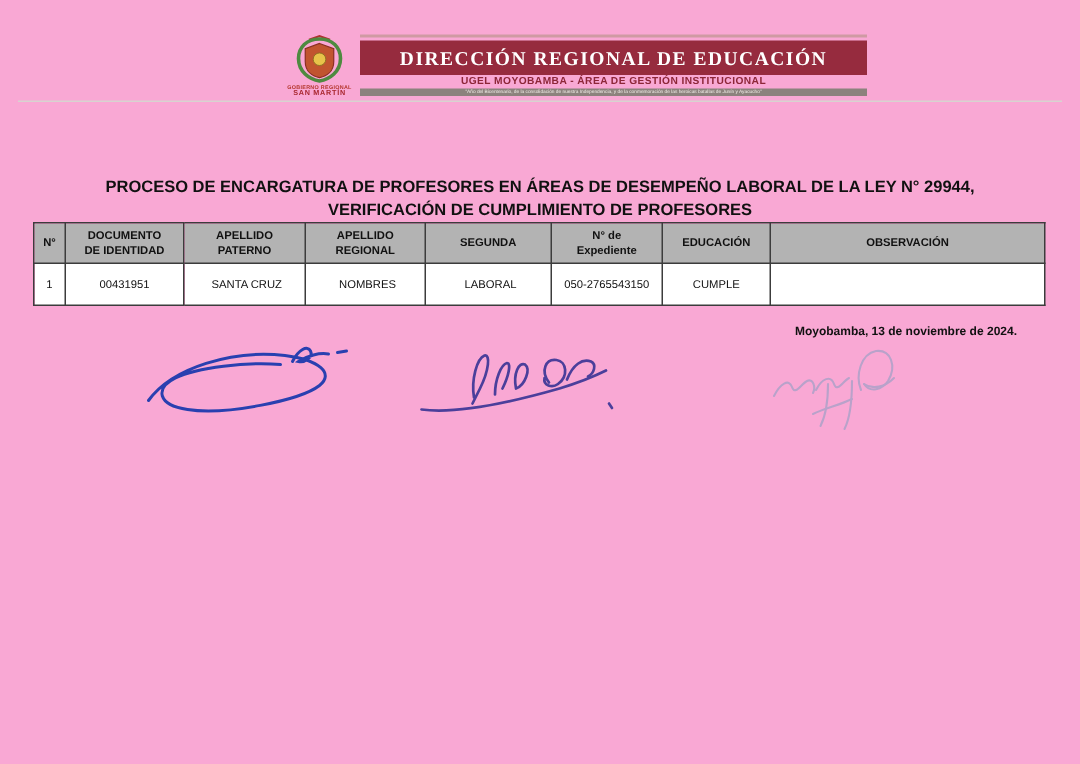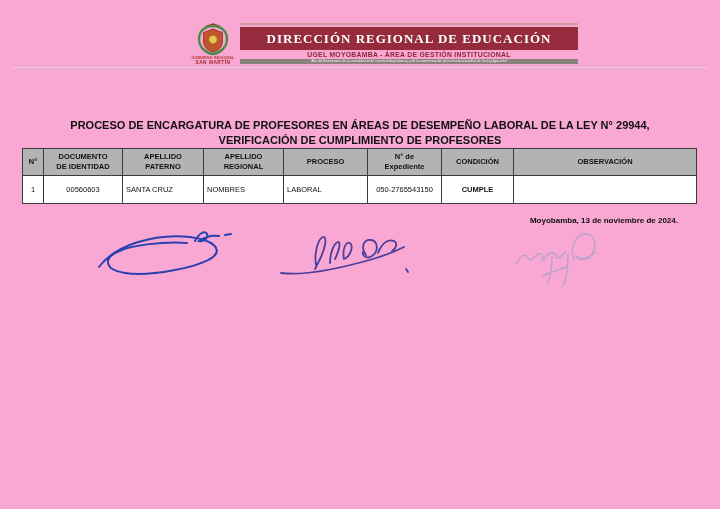--- a/index.html
+++ b/index.html
@@ -45,22 +45,22 @@
   .doc-table th, .doc-table td {
     border:1px solid #3c3c3c; font-size:7.5px; color:#111111; padding:0; overflow:hidden;
   }
   .doc-table th {
     background:#b3b3b3; font-weight:bold; height:26px; text-align:center;
     line-height:1.3; vertical-align:middle;
   }
   .doc-table th .w { display:inline-block; max-width:58px; }
   .doc-table td { height:27px; background:#ffffff; vertical-align:middle; }
   .c-center { text-align:center; }
-  .c-left { text-align:left; padding-left:3px !important; }
-  .c-bold { font-weight:bold;margin-top:12px; }
+  .c-left { text-align:center; padding-left:3px !important; }
+  .c-bold { font-weight:normal;margin-top:12px; }
 
   
   .date-line { position:absolute; right:42px; top:216px; font-size:8px; font-weight:bold; color:#111111; }
   .sig { position:absolute; }
   .sig1 { left:95px;  top:225px; }
   .sig2 { left:278px; top:229px; }
   .sig3 { left:512px; top:226px; }
 </style>
 </head>
 <body>
@@ -103,30 +103,30 @@
         <col style="width:74px">
         <col style="width:72px">
         <col style="width:183px">
     </colgroup>
     <thead>
       <tr>
         <th><span class="w">N°</span></th>
         <th><span class="w">DOCUMENTO DE IDENTIDAD</span></th>
         <th><span class="w">APELLIDO PATERNO</span></th>
         <th><span class="w">APELLIDO REGIONAL</span></th>
-        <th><span class="w">PROCESO</span></th>
+        <th><span class="w">SEGUNDA</span></th>
         <th><span class="w">N° de Expediente</span></th>
-        <th><span class="w">CONDICIÓN</span></th>
+        <th><span class="w">EDUCACIÓN</span></th>
         <th><span class="w">OBSERVACIÓN</span></th>
       </tr>
     </thead>
     <tbody>
       <tr>
         <td class="c-center">1</td>
-        <td class="c-center">00560603</td>
+        <td class="c-center">00431951</td>
         <td class="c-left">SANTA CRUZ</td>
         <td class="c-left">NOMBRES</td>
         <td class="c-left">LABORAL</td>
         <td class="c-center">050-2765543150</td>
         <td class="c-center c-bold">CUMPLE</td>
         <td class="c-left"></td>
       </tr>
     </tbody>
   </table>
 

